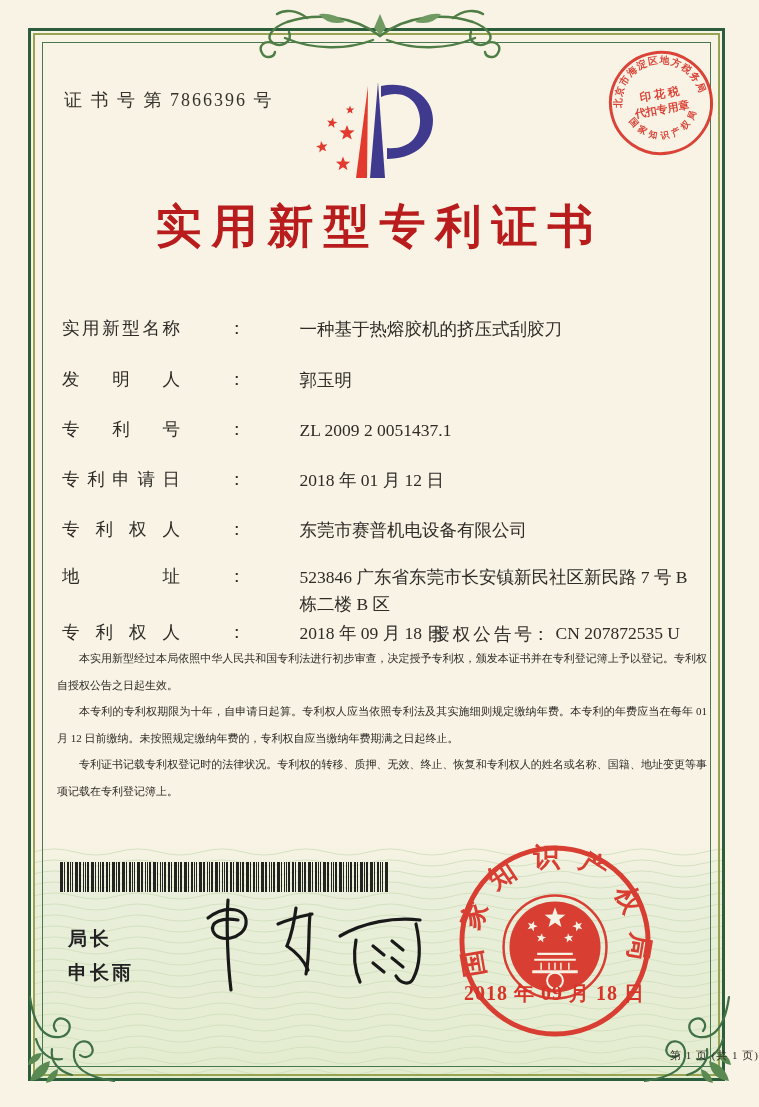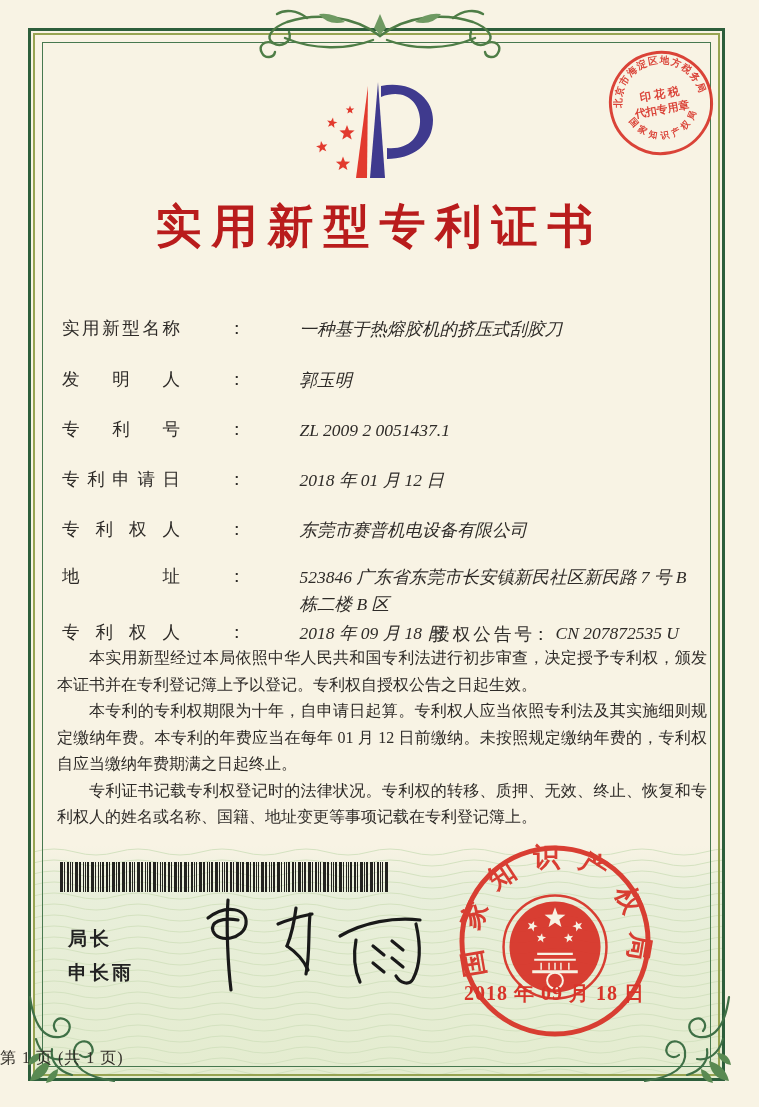--- a/index.html
+++ b/index.html
@@ -24,38 +24,38 @@
   .cert-no{position:absolute;left:64px;top:88px;font-size:18px;letter-spacing:2px;color:#35322d;}
   .logo{position:absolute;left:305px;top:58px;}
   .tax-stamp{position:absolute;left:602px;top:44px;transform:rotate(-10deg);opacity:.92;}
   .title{position:absolute;left:0;top:196px;width:100%;text-align:center;
     font-size:46px;font-weight:700;letter-spacing:10px;color:#b91c1c;}
   
   .fields{position:absolute;left:62px;top:316px;width:645px;font-size:17.5px;}
   .frow{position:absolute;left:0;display:flex;align-items:flex-start;width:645px;gap:48px;}
   .flabel{display:inline-block;width:118px;text-align:justify;text-align-last:justify;flex:none;}
   .fcolon{flex:none;margin-right:6px;}
-  .fvalue{display:inline-block;max-width:482px;line-height:27px;font-style:italic;}
+  .fvalue{display:inline-block;max-width:482px;line-height:27px;}
   .grant-no{position:absolute;left:370px;top:0;display:flex;align-items:center;}
   .grant-no .flabel{width:100px;}
   
-  .body-text{position:absolute;left:57px;top:645px;width:650px;font-size:16px;
+  .body-text{position:absolute;left:57px;top:645px;width:650px;font-size:11px;
     line-height:26.5px;text-align:justify;}
   .body-text p{margin:0;text-indent:2em;}
   
   .barcode{position:absolute;left:60px;top:862px;}
   .director{position:absolute;left:68px;top:922px;
     font-family:"Liberation Sans","DejaVu Sans",sans-serif;font-weight:600;
     font-size:19px;color:#222;line-height:34px;letter-spacing:3px;}
   .signature{position:absolute;left:168px;top:884px;}
   .seal{position:absolute;left:456px;top:842px;opacity:.95;}
   .seal-date{position:absolute;left:464px;top:980px;font-size:20px;font-weight:700;
     color:#d8352a;letter-spacing:1px;white-space:nowrap;}
-  .footer{position:absolute;left:0;top:1048px;width:100%;text-align:left;
-    font-size:16px;color:#33302a;letter-spacing:1px;}
+  .footer{position:absolute;left:0;top:1048px;width:100%;text-align:right;
+    font-size:11px;color:#33302a;letter-spacing:1px;}
   .stamp-text{fill:#d8352a;font-family:"Liberation Serif","DejaVu Serif",serif;font-weight:700;}
 </style>
 </head>
 <body>
 
 <div class="page">
 
   <div class="wash">
     <svg id="waves" width="692" height="232">
         <path d="M0,6 q 21,-6 42,0 t 42,0 q 21,-6 42,0 t 42,0 q 21,-6 42,0 t 42,0 q 21,-6 42,0 t 42,0 q 21,-6 42,0 t 42,0 q 21,-6 42,0 t 42,0 q 21,-6 42,0 t 42,0 q 21,-6 42,0 t 42,0 q 21,-6 42,0 t 42,0" stroke="#d4e2c0" stroke-width="1" fill="none"></path>
@@ -130,20 +130,21 @@
       <path d="M44,80 C58,76 66,66 64,54"></path>
       <path d="M80,44 C76,58 66,66 54,64"></path>
     </g>
     <g fill="#5a8a52">
       <path d="M66,66 q16,4 20,20 q-18,-2 -20,-20 z"></path>
       <path d="M58,74 q10,3 12,14 q-12,-2 -12,-14 z"></path>
       <path d="M74,58 q3,10 14,12 q-2,-12 -14,-12 z"></path>
     </g>
   </svg>
 
+  <div class="cert-no">证 书 号 第 7866396 号</div>
 
   <svg class="logo" width="160" height="130" viewBox="0 0 160 130">
     <polygon points="63,28 51,120 62,120" fill="#e23a2e"></polygon>
     <polygon points="73,24 65,120 80,120" fill="#3f3a8e"></polygon>
     <path d="M76,28 C106,22 128,40 128,62 C128,87 107,101 82,101 L82,90 C103,92 116,79 115,61 C114,43 99,30 76,39 Z" fill="#3f3a8e"></path>
     <polygon class="star" fill="#e23a2e" points="45.0,47.5 46.1,50.5 49.3,50.6 46.8,52.6 47.6,55.6 45.0,53.9 42.4,55.6 43.2,52.6 40.7,50.6 43.9,50.5"></polygon>
     <polygon class="star" fill="#e23a2e" points="28.0,59.6 28.7,63.4 32.4,64.2 29.0,66.1 29.4,69.9 26.6,67.3 23.0,68.8 24.7,65.3 22.1,62.4 26.0,62.9"></polygon>
     <polygon class="star" fill="#e23a2e" points="42.0,67.0 44.0,72.3 49.6,72.5 45.2,76.0 46.7,81.5 42.0,78.4 37.3,81.5 38.8,76.0 34.4,72.5 40.0,72.3"></polygon>
     <polygon class="star" fill="#e23a2e" points="16.0,83.1 18.1,86.7 22.3,86.2 19.5,89.4 21.3,93.2 17.4,91.5 14.4,94.4 14.8,90.2 11.1,88.2 15.2,87.2"></polygon>
     <polygon class="star" fill="#e23a2e" points="38.0,98.5 39.9,103.5 45.1,103.7 41.0,107.0 42.4,112.1 38.0,109.2 33.6,112.1 35.0,107.0 30.9,103.7 36.1,103.5"></polygon>

